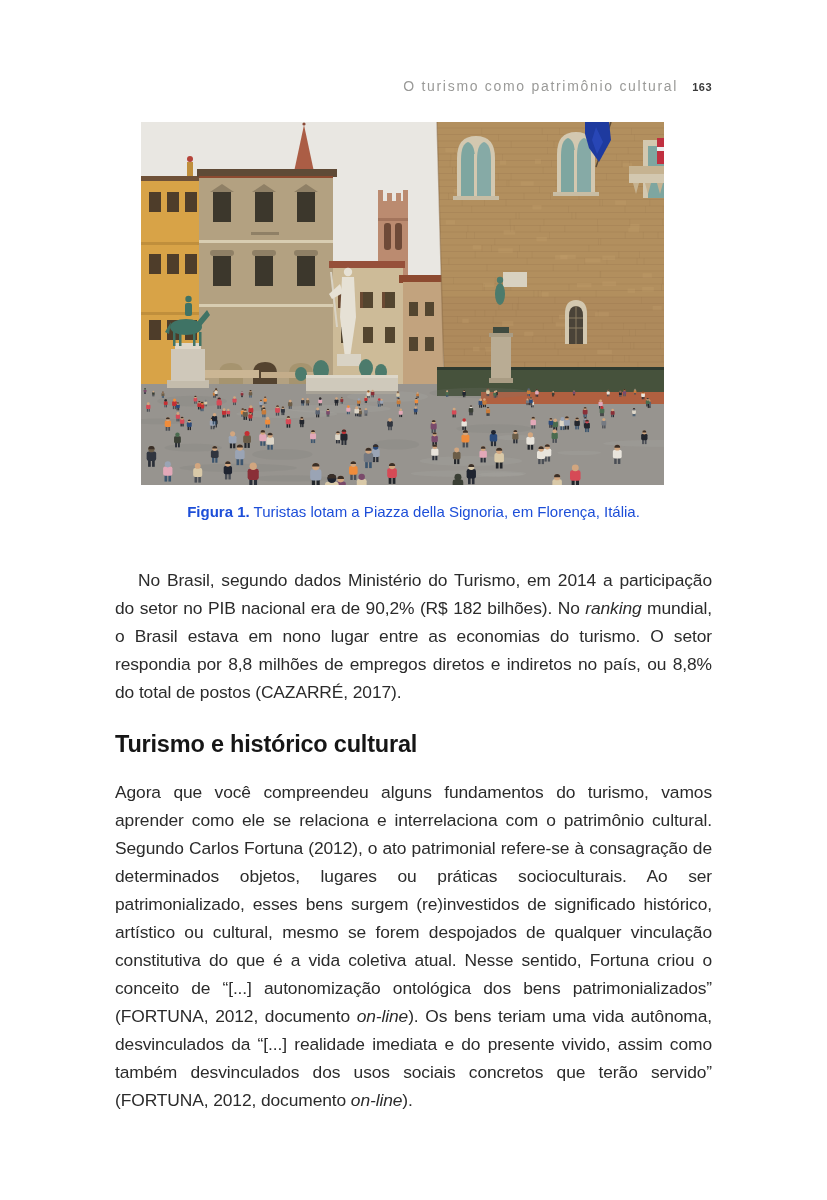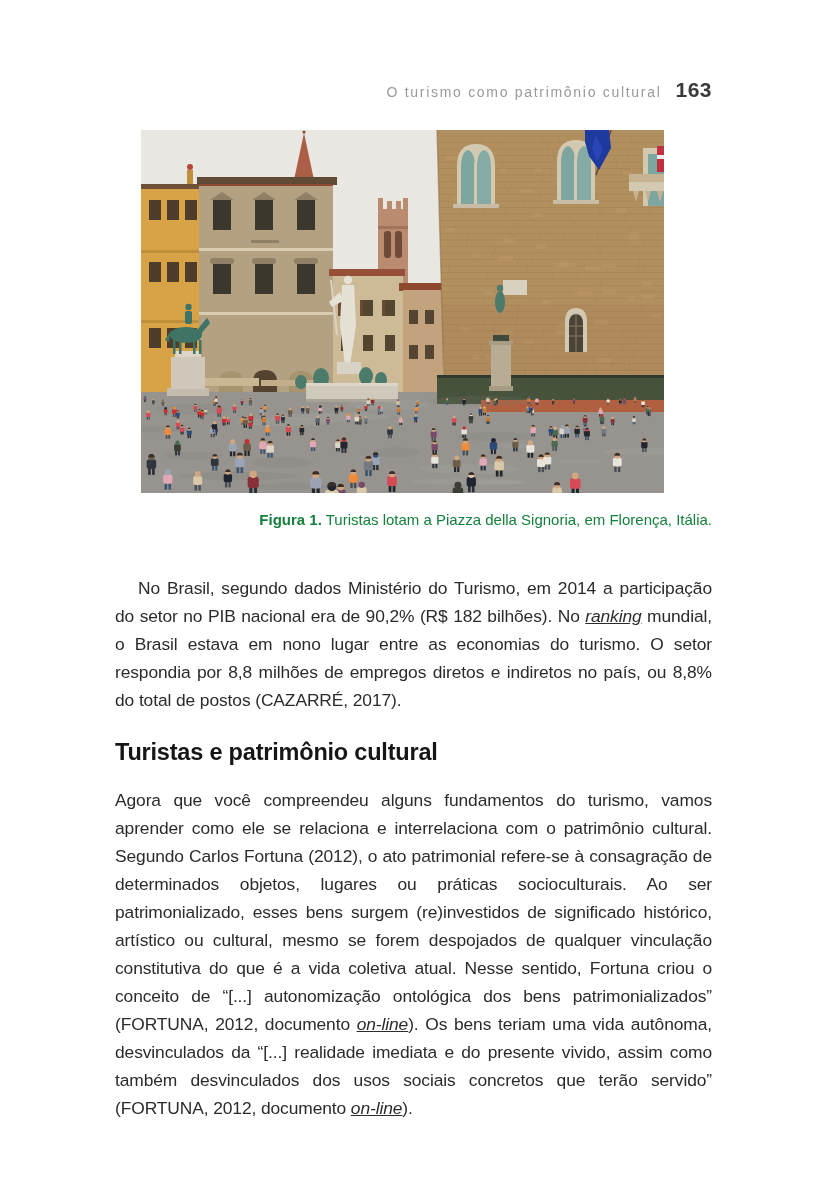--- a/index.html
+++ b/index.html
@@ -4,37 +4,37 @@
 <style>
   html,body{margin:0;padding:0;background:#ffffff;}
   body{width:827px;height:1200px;overflow:hidden;
        font-family:"Liberation Sans",sans-serif;}
   .page{position:relative;width:827px;height:1200px;background:#fff;}
   .content{margin:0 115px;width:597px;}
 
   .running-head{display:flex;justify-content:flex-end;align-items:baseline;
     margin-top:78px;gap:14px;}
   .rh-title{color:#9a9a98;font-size:14px;letter-spacing:1.7px;}
-  .rh-num{color:#3a3a3a;font-weight:bold;font-size:21px;letter-spacing:.5px;}
+  .rh-num{color:#3a3a3a;font-weight:bold;font-size:11px;letter-spacing:.5px;}
 
   figure{margin:28px 0 0 0;padding:0;}
   .photo-wrap{width:523px;height:363px;margin-left:26px;overflow:hidden;
     background:#e9e7e2;}
   .photo-wrap svg{display:block;width:523px;height:363px;}
-  figcaption{margin-top:17px;font-size:15px;line-height:19px;color:#15803d;
-    text-align:right;}
+  figcaption{margin-top:17px;font-size:15px;line-height:19px;color:#1d4ed8;
+    text-align:center;}
   figcaption b{font-weight:bold;}
 
   p.body-text{margin:0;text-align:justify;font-size:17.4px;line-height:28px;
     color:#2b2b2b;letter-spacing:-0.1px;}
   p.p1{margin-top:45px;text-indent:23px;}
   h2.section{margin:24px 0 0 0;font-size:23.5px;line-height:28px;color:#161616;
     font-weight:bold;letter-spacing:-0.2px;}
   p.p2{margin-top:20px;}
-  i{font-style:italic;text-decoration:underline;}
+  i{font-style:italic;}
 </style>
 </head>
 <body>
 
 <div class="page">
   <div class="content">
 
     <header class="running-head">
       <span class="rh-title">O turismo como patrimônio cultural</span>
       <span class="rh-num">163</span>
@@ -1473,18 +1473,18 @@
         </svg>
       </div>
       <figcaption>
         <b>Figura 1.</b>
         <span>Turistas lotam a Piazza della Signoria, em Florença, Itália.</span>
       </figcaption>
     </figure>
 
     <p class="body-text p1"><span>No Brasil, segundo dados Ministério do Turismo, em 2014 a participação do setor no PIB nacional era de 90,2% (R$ 182 bilhões). No </span><i>ranking</i><span> mundial, o Brasil estava em nono lugar entre as economias do turismo. O setor respondia por 8,8 milhões de empregos diretos e indiretos no país, ou 8,8% do total de postos (CAZARRÉ, 2017).</span></p>
 
-    <h2 class="section">Turistas e patrimônio cultural</h2>
+    <h2 class="section">Turismo e histórico cultural</h2>
 
     <p class="body-text p2"><span>Agora que você compreendeu alguns fundamentos do turismo, vamos aprender como ele se relaciona e interrelaciona com o patrimônio cultural. Segundo Carlos Fortuna (2012), o ato patrimonial refere-se à consagração de determinados objetos, lugares ou práticas socioculturais. Ao ser patrimonializado, esses bens surgem (re)investidos de significado histórico, artístico ou cultural, mesmo se forem despojados de qualquer vinculação constitutiva do que é a vida coletiva atual. Nesse sentido, Fortuna criou o conceito de “[...] autonomização ontológica dos bens patrimonializados” (FORTUNA, 2012, documento </span><i>on-line</i><span>). Os bens teriam uma vida autônoma, desvinculados da “[...] realidade imediata e do presente vivido, assim como também desvinculados dos usos sociais concretos que terão servido” (FORTUNA, 2012, documento </span><i>on-line</i><span>).</span></p>
 
   </div>
 </div>
 
 </body></html>

